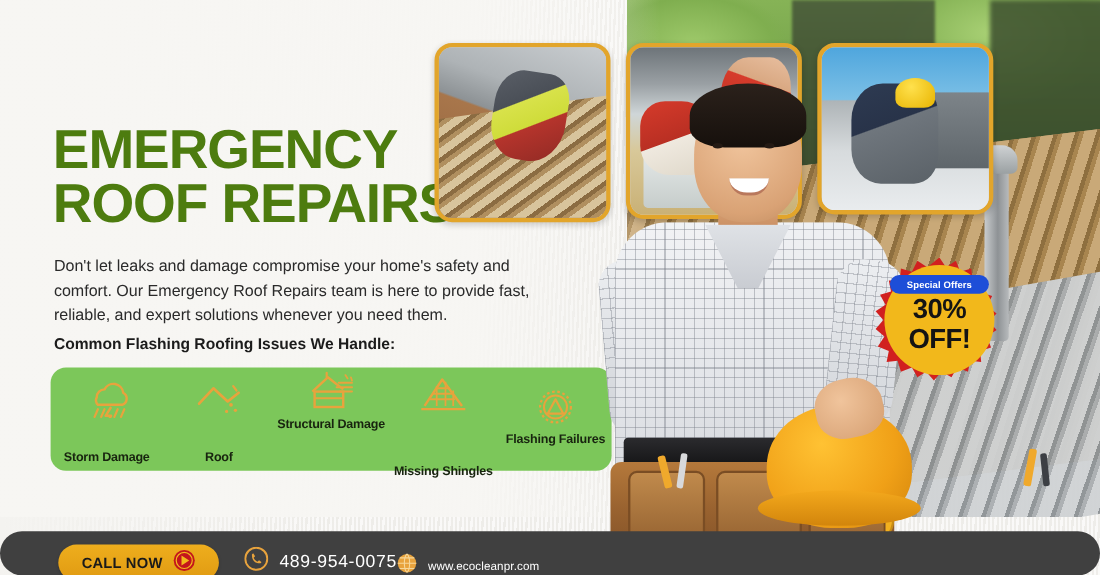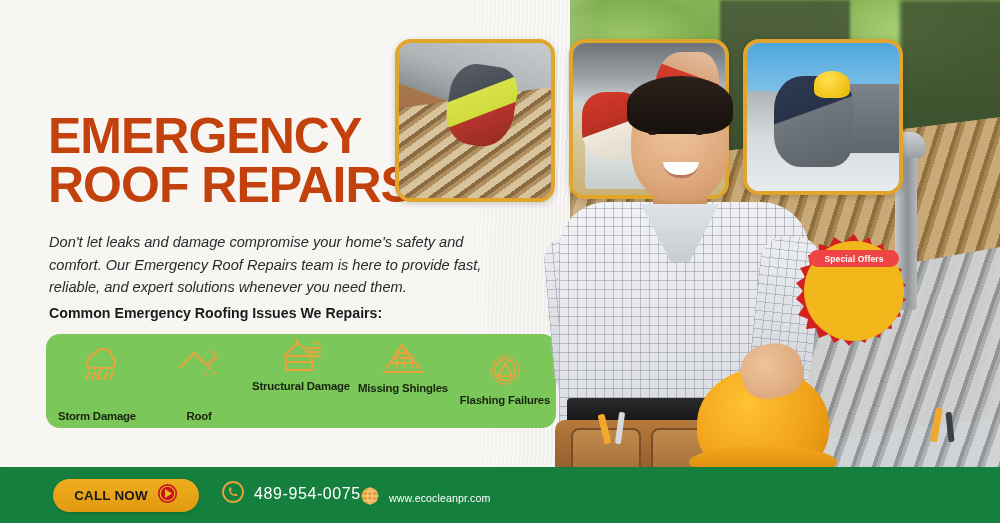--- a/index.html
+++ b/index.html
@@ -75,29 +75,29 @@
   }
 
   
   .logo{position:absolute;left:60px;top:4px;width:185px;height:108px;}
   .logo svg{display:block;}
 
   
   .headline{
     position:absolute;left:48px;top:112px;width:420px;
     font-weight:800;font-size:50px;line-height:.98;letter-spacing:-1px;
-    color:#c2410c;font-family:"Liberation Sans",sans-serif;
+    color:#4d7c0f;font-family:"Liberation Sans",sans-serif;
     font-stretch:condensed;
   }
   .headline div{white-space:nowrap;}
 
   
   .body-copy{
     position:absolute;left:49px;top:231px;width:470px;
-    font-size:14.6px;line-height:1.55;color:#2a2a2a;font-style:italic;
+    font-size:14.6px;line-height:1.55;color:#2a2a2a;
   }
   .subhead{
     position:absolute;left:49px;top:305px;width:470px;
     font-size:14.2px;font-weight:700;color:#1b1b1b;
   }
 
   
   .features{
     position:absolute;left:46px;top:334px;width:510px;height:94px;
     background:#7cc75a;border-radius:14px;
@@ -107,21 +107,21 @@
     position:relative;flex:1;display:flex;flex-direction:column;align-items:center;
     padding-top:8px;
   }
   .feature .ficon{height:40px;display:flex;align-items:center;justify-content:center;}
   .feature .flabel{
     margin-top:4px;text-align:left;font-size:11.4px;font-weight:700;color:#18240f;
     line-height:1.15;letter-spacing:-.2px;
   }
   .f-storm .flabel,.f-leaks .flabel{margin-top:28px;}
   .f-struct{padding-top:2px;}
-  .f-shingles{padding-top:-2px;}
+  .f-shingles{padding-top:-2px;gap:41px;}
   .f-shingles .ficon{margin-top:-4px;}
   .f-flash .ficon{margin-top:8px;}
 
   
   .thumbs{position:absolute;left:395px;top:39px;display:flex;gap:14px;}
   .thumb{
     width:152px;height:155px;border:4px solid #e2a52b;border-radius:16px;
     overflow:hidden;position:relative;background:#cfd3d6;
     box-shadow:0 2px 6px rgba(0,0,0,.18);
   }
@@ -271,33 +271,33 @@
       repeating-linear-gradient(90deg,rgba(120,125,135,.38) 0 1px,rgba(255,255,255,0) 1px 9px),
       linear-gradient(180deg,#eceef1,#cfd2d7);
     border-radius:24px;transform:rotate(-5deg);
   }
 
   
   .badge{position:absolute;left:795px;top:232px;width:118px;height:118px;}
   .badge svg{display:block;}
   .badge-pill{
     position:absolute;left:14px;top:18px;width:90px;height:17px;
-    background:#ef4444;border-radius:9px;
+    background:#1d4ed8;border-radius:9px;
     display:flex;align-items:center;justify-content:center;
     font-size:8.6px;font-weight:700;color:#fff;letter-spacing:.1px;
   }
   .badge-off{
     position:absolute;left:0;top:36px;width:118px;text-align:center;
     font-size:25px;font-weight:800;color:#141414;line-height:1.06;letter-spacing:-.5px;
   }
 
   
   .footer{
-    position:absolute;left:0;bottom:0;width:1000px;height:56px;background:#15803d;
-    display:flex;align-items:center;
+    position:absolute;left:0;bottom:0;width:1000px;height:40px;background:#404040;
+    display:flex;align-items:center;border-radius:20px;
   }
   .call-btn{
     position:absolute;left:53px;top:12px;width:146px;height:33px;
     background:linear-gradient(180deg,#eeae1d,#e09a12);border-radius:18px;
     display:flex;align-items:center;justify-content:center;gap:9px;
     box-shadow:0 1px 3px rgba(0,0,0,.2);cursor:pointer;
   }
   .call-btn .cb-label{font-size:13.4px;font-weight:800;color:#1a1a1a;letter-spacing:.2px;}
   .contact{position:absolute;left:222px;top:14px;display:flex;align-items:center;gap:10px;}
   .phone-text{font-size:16px;color:#fff;letter-spacing:.6px;font-weight:400;}
@@ -322,21 +322,21 @@
   <div class="bg-shade"></div>
   <div class="left-wash"></div>
 
 
   <div class="headline">
     <div>EMERGENCY</div>
     <div>ROOF REPAIRS</div>
   </div>
 
   <div class="body-copy">Don't let leaks and damage compromise your home's safety and comfort. Our Emergency Roof Repairs team is here to provide fast, reliable, and expert solutions whenever you need them.</div>
-  <div class="subhead">Common Emergency Roofing Issues We Repairs:</div>
+  <div class="subhead">Common Flashing Roofing Issues We Handle:</div>
 
   <div class="features">
 
     <div class="feature f-storm">
       <div class="ficon">
         <svg width="42" height="36" viewBox="0 0 42 36">
           <path d="M12 17 a7 7 0 0 1 7-7 a9 9 0 0 1 17 3 a6 6 0 0 1-1 11 H13 a6 6 0 0 1-1-7z" fill="none" stroke="#e8a33d" stroke-width="2.2"></path>
           <path d="M13 28 l-3 7 M19 28 l-3 7 M31 28 l-3 7 M37 28 l-3 7" stroke="#e8a33d" stroke-width="2" stroke-linecap="round"></path>
           <path d="M25 26 l-5 8 h5 l-4 7" fill="none" stroke="#e8a33d" stroke-width="2.2" stroke-linejoin="round"></path>
         </svg>
@@ -443,20 +443,24 @@
     <div class="hero-hat"></div>
     <div class="hero-hand"></div>
   </div>
 
   <div class="badge">
     <svg width="118" height="118" viewBox="0 0 118 118">
       <polygon points="59,2 65,11 74,5 78,15 88,12 89,23 99,23 97,34 107,37 102,46 111,53 104,60 111,68 102,74 106,84 96,87 97,97 87,96 85,106 75,102 70,111 61,106 54,114 47,106 39,111 34,102 24,106 21,96 11,97 13,87 3,83 9,74 1,67 8,59 1,51 10,45 5,36 15,33 13,23 23,23 24,12 34,15 39,5 48,11" fill="#d1201f"></polygon>
       <circle cx="59" cy="59" r="50" fill="#f2b81b"></circle>
     </svg>
     <div class="badge-pill">Special Offers</div>
+    <div class="badge-off">
+      <div>30%</div>
+      <div>OFF!</div>
+    </div>
   </div>
 
   <div class="footer">
     <div class="call-btn">
       <span class="cb-label">CALL NOW</span>
       <span>
         <svg width="21" height="21" viewBox="0 0 21 21">
           <circle cx="10.5" cy="10.5" r="9.6" fill="#c4161c"></circle>
           <circle cx="10.5" cy="10.5" r="7.3" fill="none" stroke="#f2b81b" stroke-width="1.1"></circle>
           <path d="M8 6 L15 10.5 L8 15 Z" fill="#f2b81b"></path>

